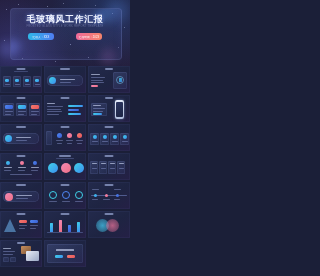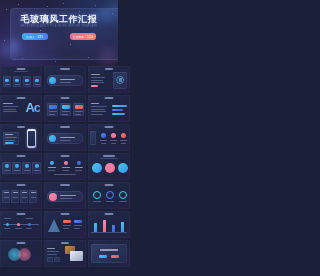--- a/index.html
+++ b/index.html
@@ -5,21 +5,21 @@
   html,body{margin:0;padding:0;}
   body{
     width:130px;height:276px;overflow:hidden;
     background:#1b1f38;
     font-family:"Liberation Sans","DejaVu Sans",sans-serif;
   }
   #app{position:relative;width:130px;height:276px;overflow:hidden;}
 
   
   .hero{
-    position:relative;width:118px;height:66px;overflow:hidden;
+    position:relative;width:130px;height:66px;overflow:hidden;
     background:
       radial-gradient(circle at 12% 80%, rgba(70,60,140,.55) 0%, rgba(70,60,140,0) 45%),
       radial-gradient(circle at 88% 18%, rgba(45,70,130,.5) 0%, rgba(45,70,130,0) 50%),
       linear-gradient(150deg,#252041 0%,#1d2240 45%,#241d3a 100%);
   }
   .hero .stars{position:absolute;inset:0;}
   .hero .stars i{position:absolute;background:#cfd8ff;border-radius:50%;opacity:.55;}
   .hero .blob{position:absolute;border-radius:50%;filter:blur(3px);}
   .hero-card{
     position:absolute;left:10px;top:8px;width:110px;height:50px;
@@ -161,30 +161,20 @@
       <div class="txtline strong" style="left:3px;top:8px;width:9px"></div>
       <div class="txtline" style="left:3px;top:11px;width:14px"></div>
       <div class="txtline" style="left:3px;top:13.5px;width:12px"></div>
       <div class="txtline" style="left:3px;top:16px;width:13px"></div>
       <div class="pill c-pink" style="left:3px;top:19px;width:7px;height:2px"></div>
       <div class="card" style="left:25px;top:6px;width:14px;height:17px;border-radius:2px"></div>
       <div class="ring" style="left:28px;top:10px;width:8px;height:8px;border:1px solid rgba(120,200,240,.55)"></div>
       <div class="bar c-cyan" style="left:30.5px;top:12px;width:3px;height:4px;opacity:.8"></div>
     </div>
 
-    <div class="slide">
-      <div class="s-title" style="width:9px"></div>
-      <div class="txtline strong" style="left:3px;top:8px;width:10px"></div>
-      <div class="txtline" style="left:3px;top:11px;width:15px"></div>
-      <div class="txtline" style="left:3px;top:13.5px;width:13px"></div>
-      <div class="txtline" style="left:3px;top:16px;width:14px"></div>
-      <div style="position:absolute;right:2px;top:6px;font-size:13px;font-weight:bold;line-height:13px;
-                  background:linear-gradient(135deg,#8fe6ff,#5b8df0);-webkit-background-clip:text;background-clip:text;
-                  color:transparent;letter-spacing:-1px;">Ac</div>
-    </div>
 
     <div class="slide">
       <div class="s-title" style="width:9px"></div>
       <div class="card" style="left:3px;top:8px;width:11px;height:13px"></div>
       <div class="card" style="left:16px;top:8px;width:11px;height:13px"></div>
       <div class="card" style="left:29px;top:8px;width:11px;height:13px"></div>
       <div class="pill c-blue" style="left:4.5px;top:10px;width:8px;height:3.5px"></div>
       <div class="pill c-cyan" style="left:17.5px;top:10px;width:8px;height:3.5px"></div>
       <div class="pill c-red" style="left:30.5px;top:10px;width:8px;height:3.5px"></div>
       <div class="txtline" style="left:4.5px;top:16px;width:8px"></div>

